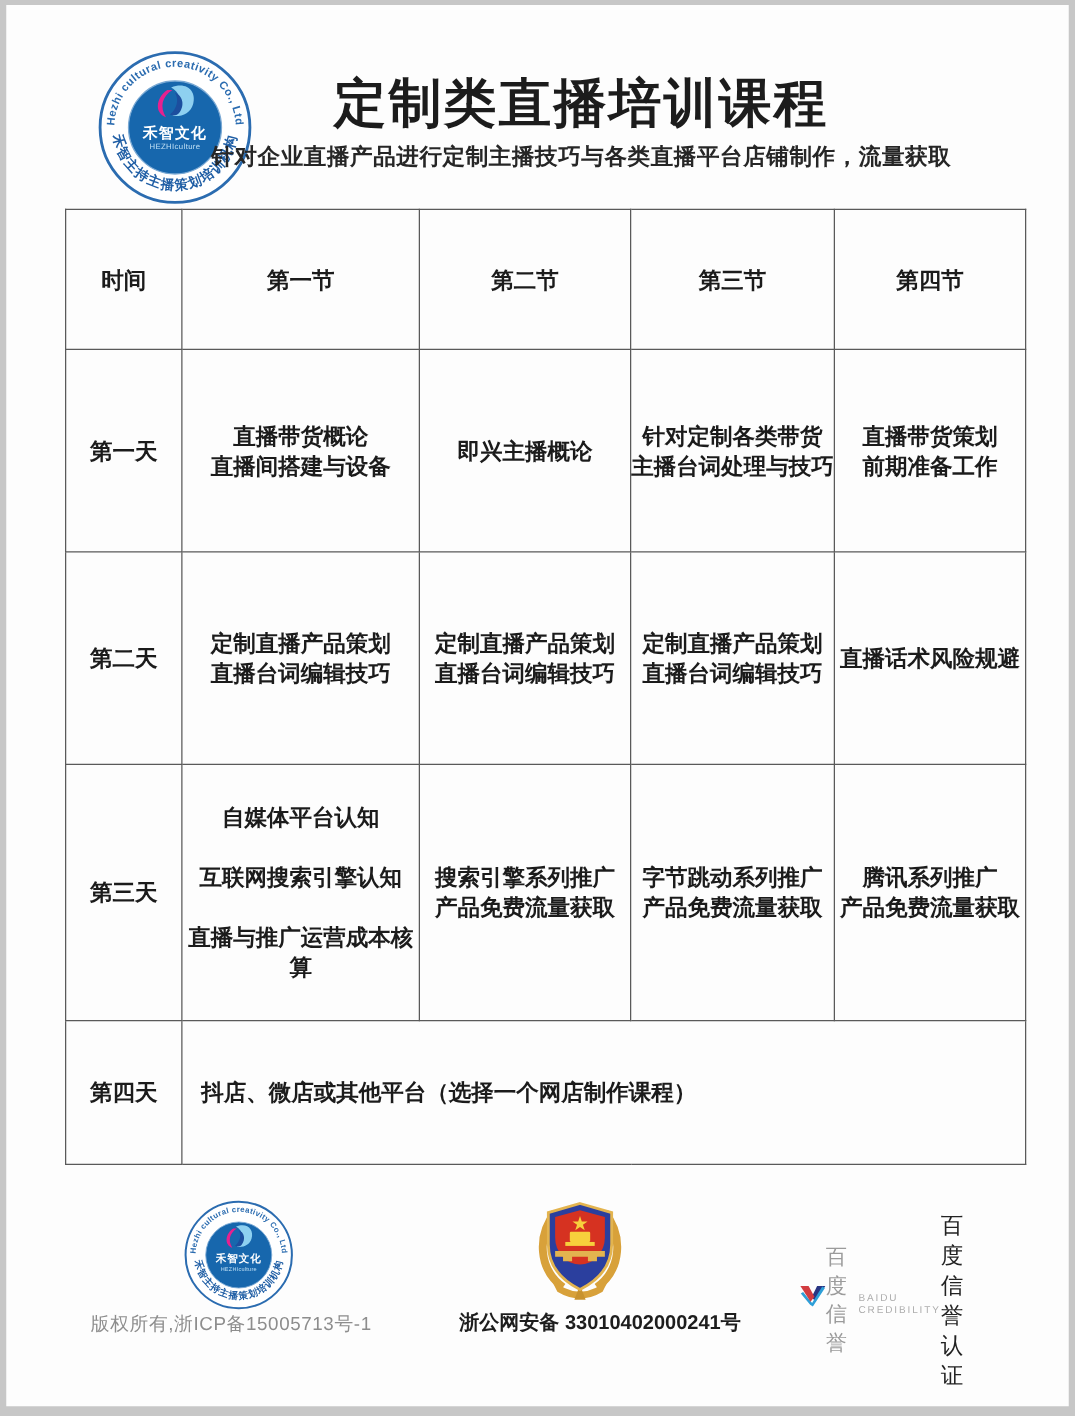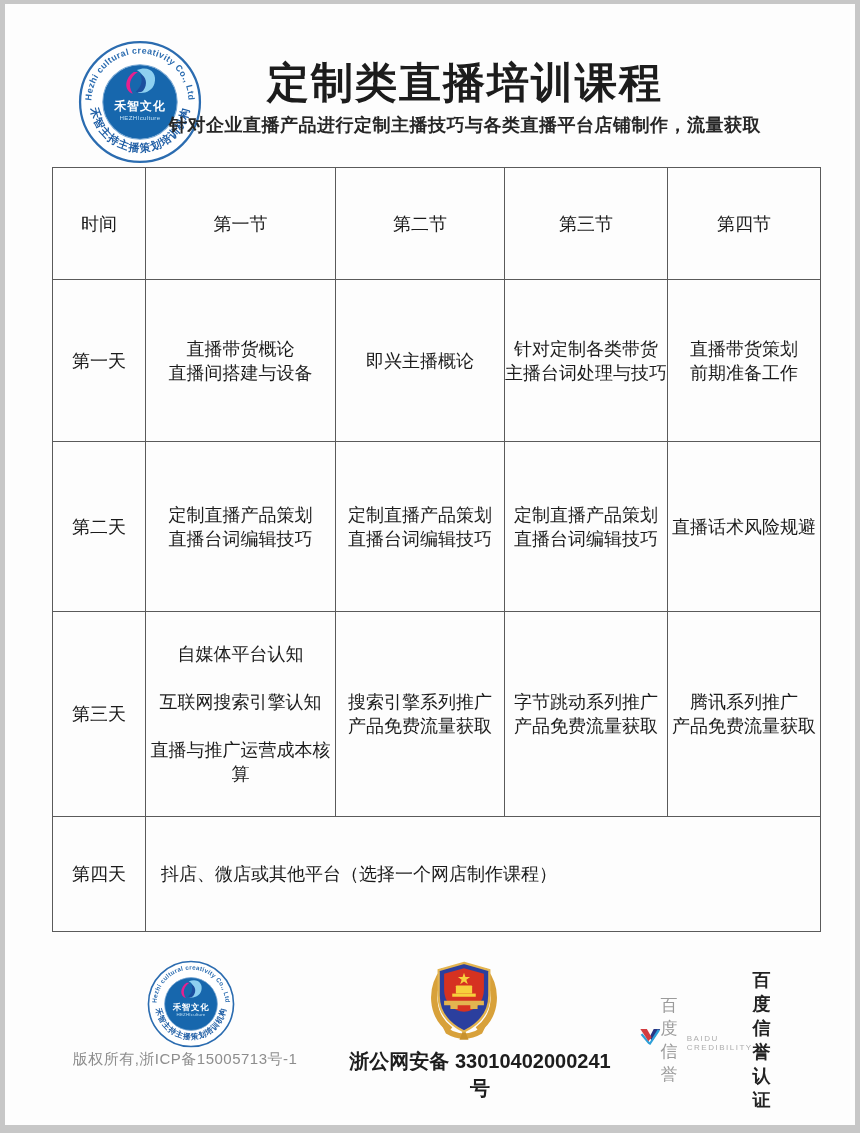--- a/index.html
+++ b/index.html
@@ -21,44 +21,44 @@
   }
   .page-subtitle {
     margin-top:7px; font-size:18px; font-weight:bold; color:#262626; letter-spacing:0.5px;
   }
   
   .course-table {
     position:absolute; left:47px; top:163px;
     border-collapse:collapse; table-layout:fixed; width:768px;
   }
   .course-table th, .course-table td {
-    border:1px solid #5a5a5a; font-weight:normal; color:#1b1b1b;
+    border:1px solid #5a5a5a; font-weight:bold; color:#1b1b1b;
     vertical-align:middle; text-align:center; padding:0; font-size:18px;
   }
   .cell-stack { display:flex; flex-direction:column; justify-content:center; align-items:center; }
   .cell-stack.gap-sm { gap:24px; }
   .span-cell { text-align:left !important; padding-left:15px !important; }
   
   .hezhi-logo-footer { position:absolute; left:142px; top:956px; width:88px; height:88px; }
   .copyright-text {
     position:absolute; left:60px; top:1046px; width:240px; text-align:center;
     font-size:15px; color:#8d8d8d; letter-spacing:0.5px;
   }
   .police-badge { position:absolute; left:421px; top:952px; width:76px; height:86px; }
   .police-text {
     position:absolute; left:335px; top:1044px; width:280px; text-align:center;
-    font-size:20px; font-weight:bold; color:#1d1d1d;
+    font-size:16px; font-weight:bold; color:#1d1d1d;
   }
   .baidu-group {
     position:absolute; left:635px; top:958px; width:150px;
     display:flex; flex-direction:row; align-items:center;
   }
   .baidu-cn { margin-top:6px; font-size:17px; color:#9b9b9b; letter-spacing:4px; }
   .baidu-en { margin-top:11px; font-size:8px; color:#adadad; letter-spacing:1.5px; }
-  .baidu-cert { margin-top:6px; font-size:18px; font-weight:700; color:#222; letter-spacing:2px; }
+  .baidu-cert { margin-top:6px; font-size:18px; font-weight:400; color:#222; letter-spacing:2px; }
   
   .ring-en { font-size:8.6px; fill:#2b6cb0; font-weight:bold; letter-spacing:0.4px; }
   .ring-cn { font-size:10.5px; fill:#1f5ea5; font-weight:bold; letter-spacing:1px; }
   .disc-cn { font-size:11.5px; fill:#ffffff; font-weight:bold; letter-spacing:1px; text-anchor:middle; }
   .disc-en { font-size:6px; fill:#bfe0f5; text-anchor:middle; letter-spacing:0.3px; }
 </style>
 </head>
 <body>
 
 <div class="frame">

